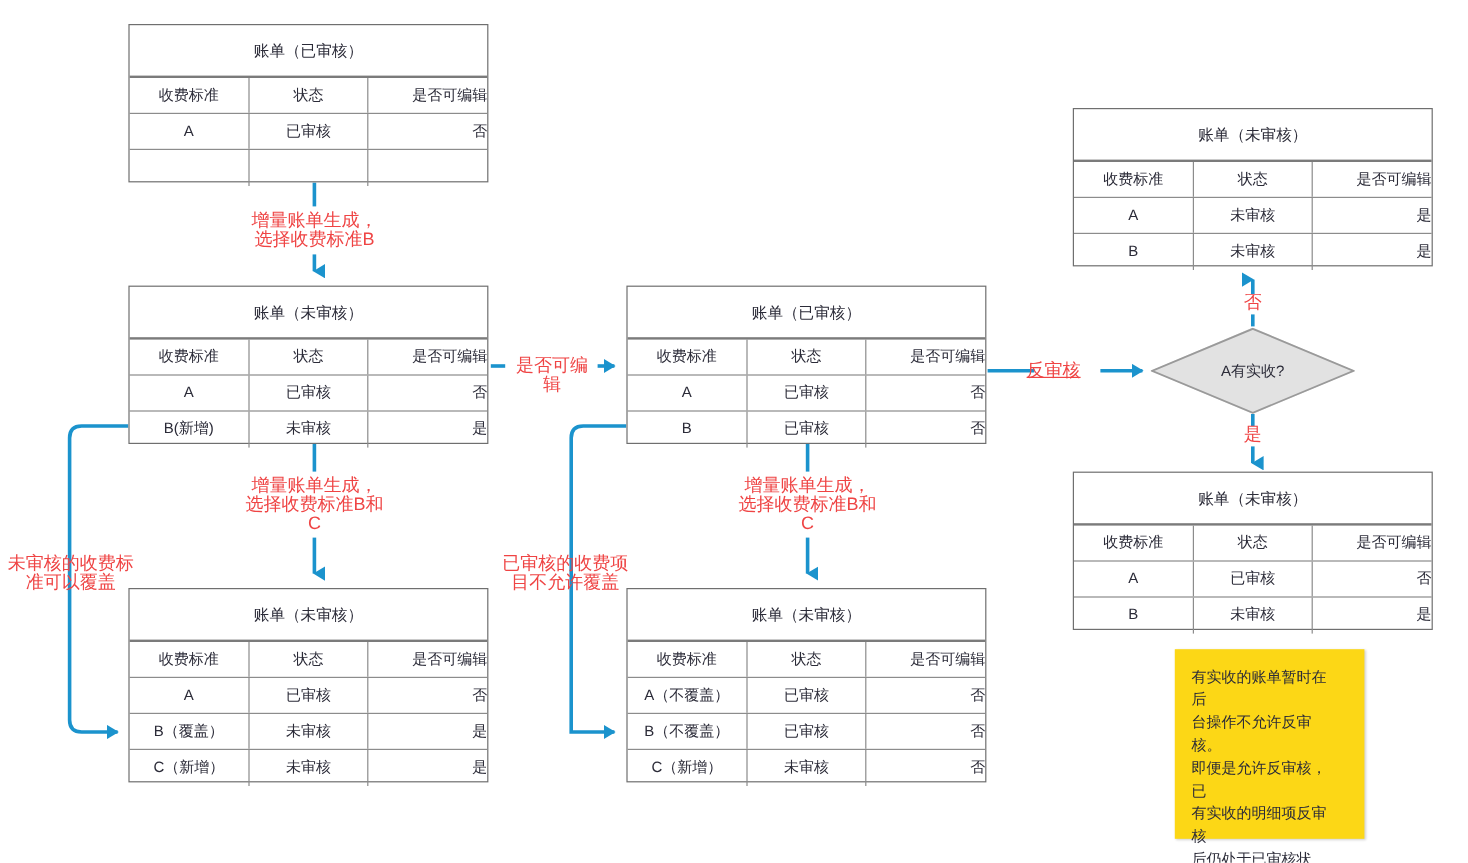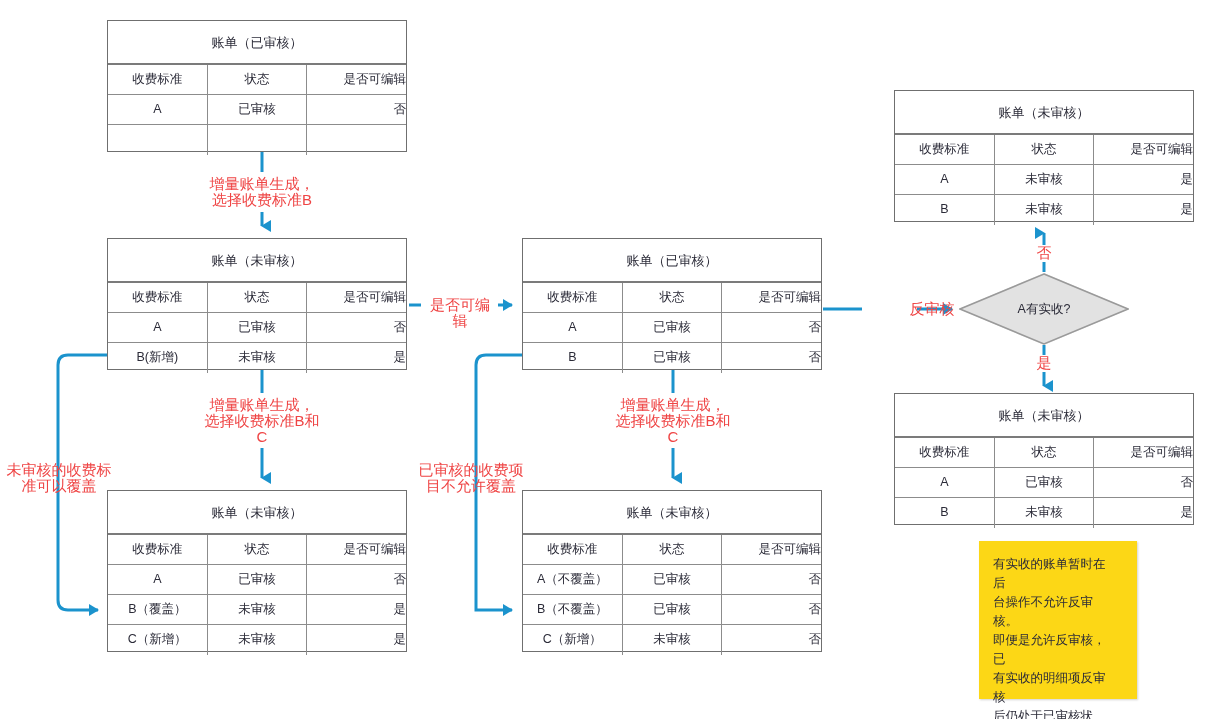--- a/index.html
+++ b/index.html
@@ -293,21 +293,21 @@
       <div class="cell">已审核</div>
       <div class="cell last">否</div>
     </div>
     <div class="row last">
       <div class="cell">C（新增）</div>
       <div class="cell">未审核</div>
       <div class="cell last">否</div>
     </div>
   </div>
 
-  <div class="edge-label" style="left:906px; top:301px; width:52px;">反审核</div>
+  <div class="edge-label" style="left:852px; top:301px; width:52px;text-decoration:underline;">反审核</div>
 
   <div class="tbl" style="left:894px; top:90px; width:300px; height:132px;">
     <div class="title">账单（未审核）</div>
     <div class="row head">
       <div class="cell">收费标准</div>
       <div class="cell">状态</div>
       <div class="cell last">是否可编辑</div>
     </div>
     <div class="row">
       <div class="cell">A</div>

